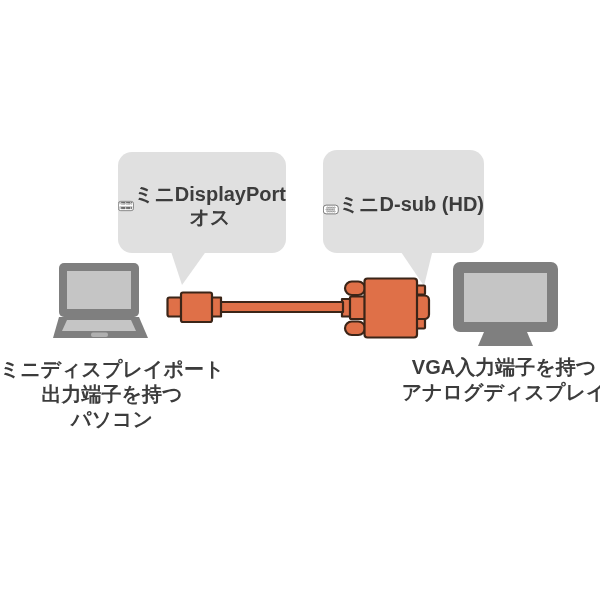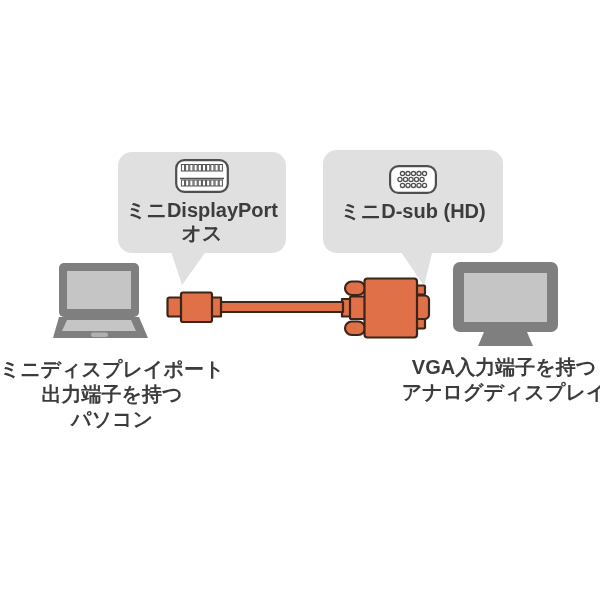--- a/index.html
+++ b/index.html
@@ -2,24 +2,24 @@
 <html><head>
 <meta charset="utf-8">
 <style>
   html,body{margin:0;padding:0;background:#ffffff;}
   .canvas{
     position:relative;width:600px;height:600px;background:#ffffff;overflow:hidden;
     font-family:"Liberation Sans","DejaVu Sans",sans-serif;
   }
   .bubble{
     position:absolute;background:#e0e0e0;border-radius:14px;
-    display:flex;flex-direction:column;align-items:center;
+    display:flex;flex-direction:row;align-items:center;
   }
   .bubble-left{left:118px;top:152px;width:168px;height:101px;}
-  .bubble-right{left:323px;top:150px;width:180px;height:103px;}
+  .bubble-right{left:323px;top:150px;width:161px;height:103px;}
   .bubble .icon-mdp{margin-top:7px;}
   .bubble .icon-dsub{margin-top:15px;}
   .bubble-text{margin-top:6px;text-align:center;}
   .bubble-line{
     font-size:20px;font-weight:bold;color:#3c3c3c;line-height:23px;white-space:nowrap;
   }
   .tail{position:absolute;}
   .tail-left{left:160px;top:248px;}
   .tail-right{left:395px;top:246px;}
   .device{position:absolute;}

